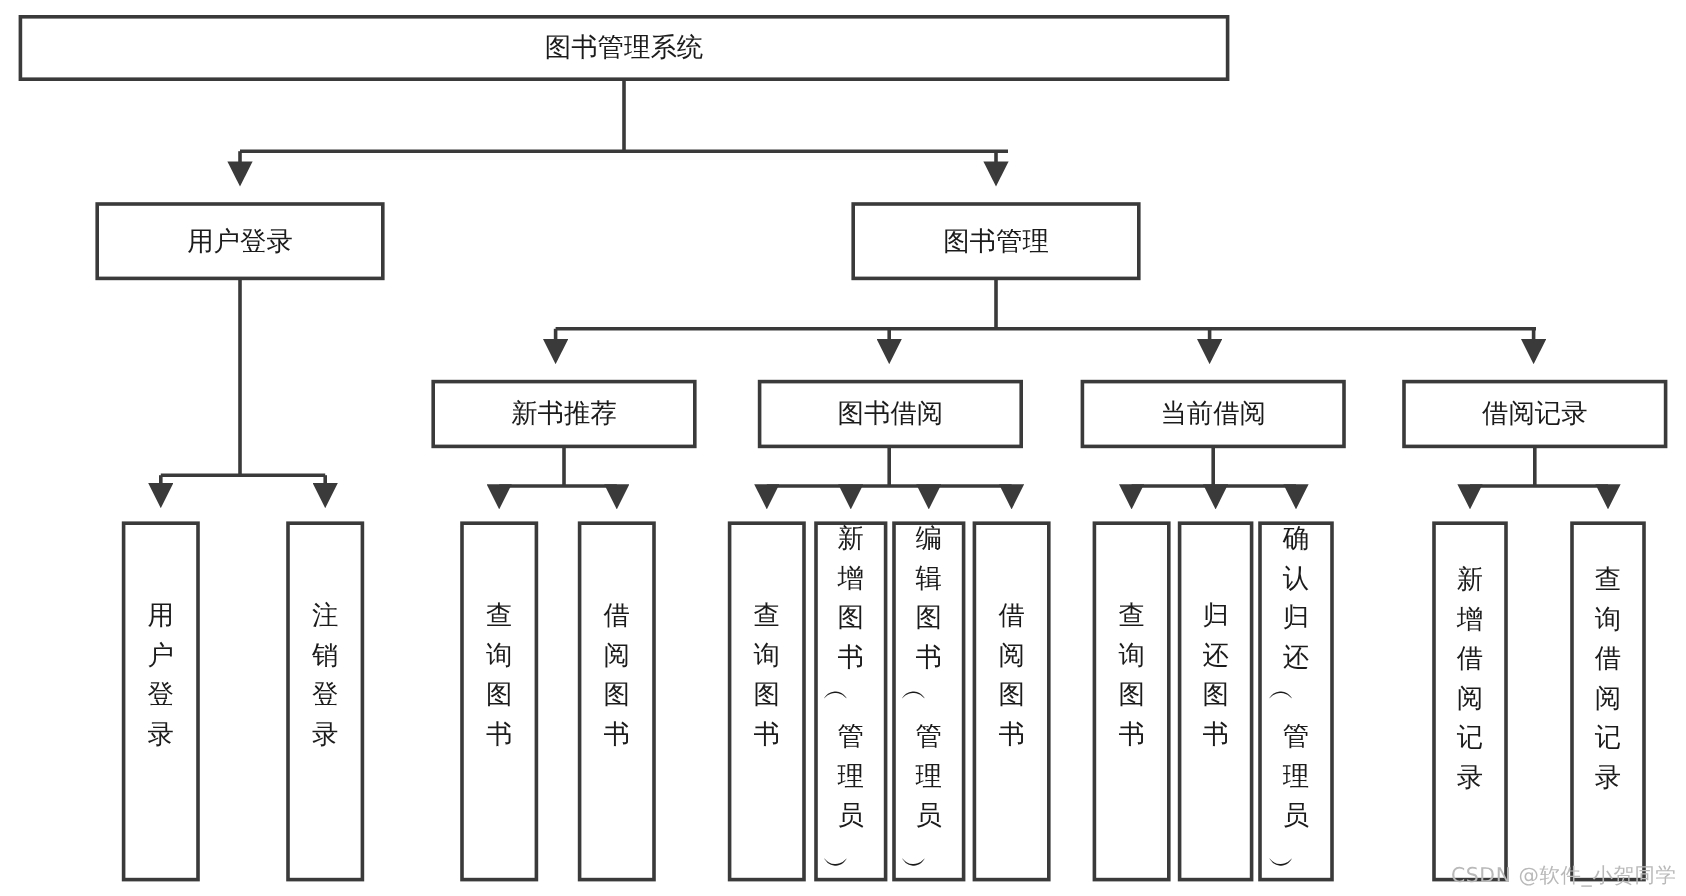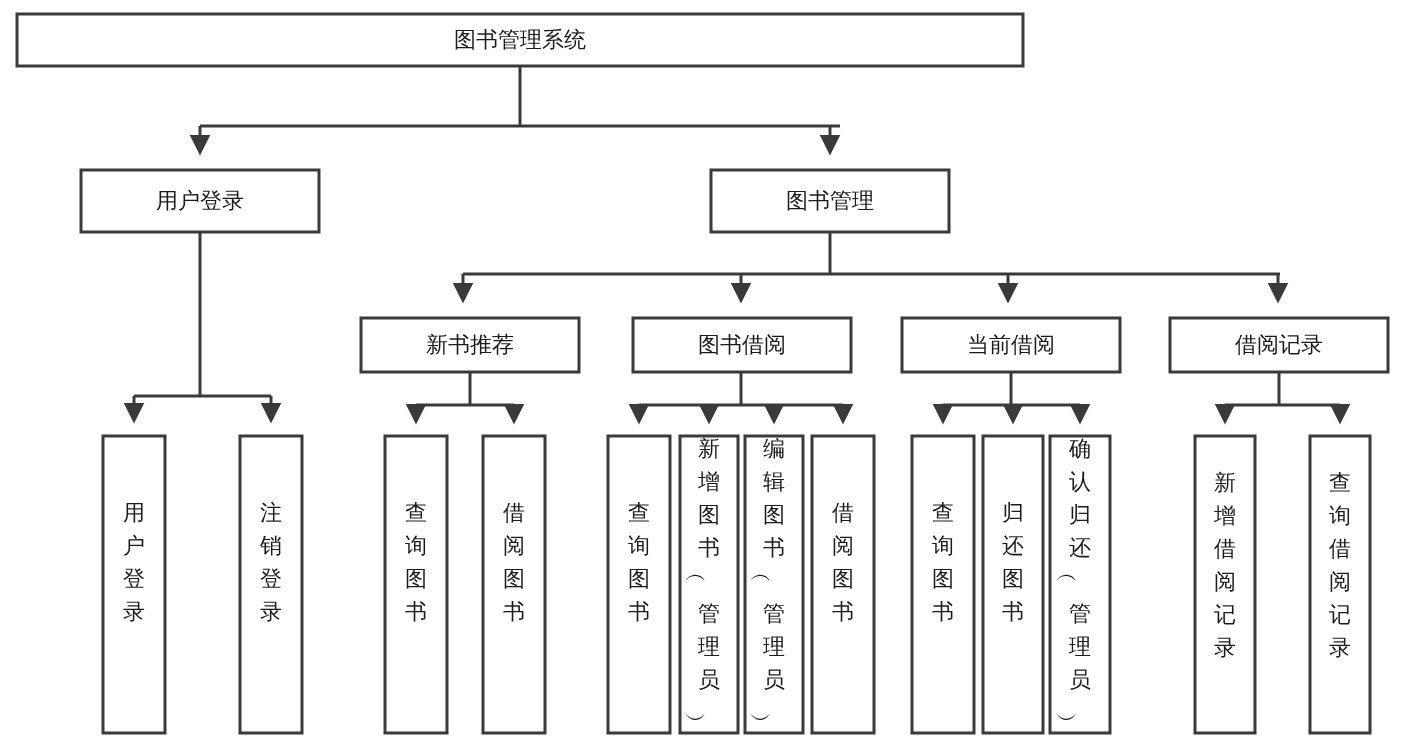--- a/index.html
+++ b/index.html
@@ -224,13 +224,14 @@
       <text class="node-label-v" x="1225" y="490"><tspan x="1225" y="490">新</tspan><tspan x="1225" y="523">增</tspan><tspan x="1225" y="556">借</tspan><tspan x="1225" y="589">阅</tspan><tspan x="1225" y="622">记</tspan><tspan x="1225" y="655">录</tspan></text>
     </g>
 
     <g>
       <rect class="node-box" x="1310" y="436" width="60" height="297"></rect>
       <text class="node-label-v" x="1340" y="490"><tspan x="1340" y="490">查</tspan><tspan x="1340" y="523">询</tspan><tspan x="1340" y="556">借</tspan><tspan x="1340" y="589">阅</tspan><tspan x="1340" y="622">记</tspan><tspan x="1340" y="655">录</tspan></text>
     </g>
 
   </svg>
 
+  <div class="watermark">CSDN @软件_小贺同学</div>
 </div>
 
 </body></html>

